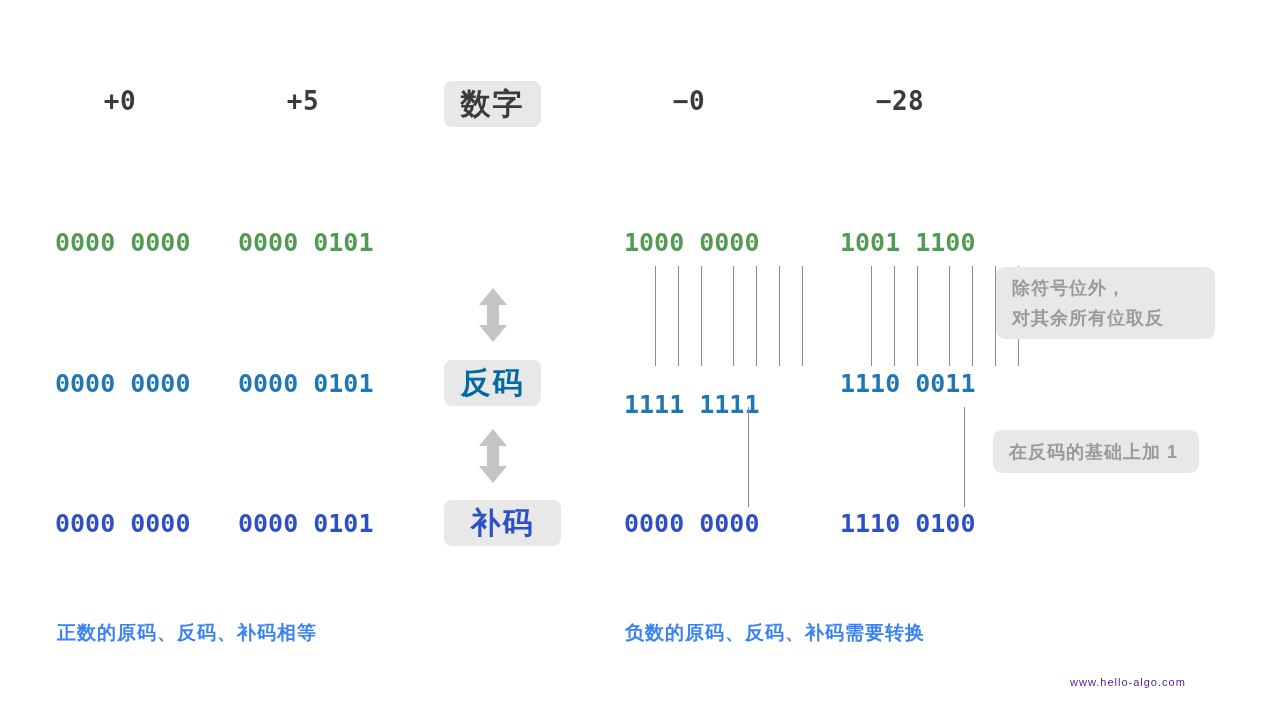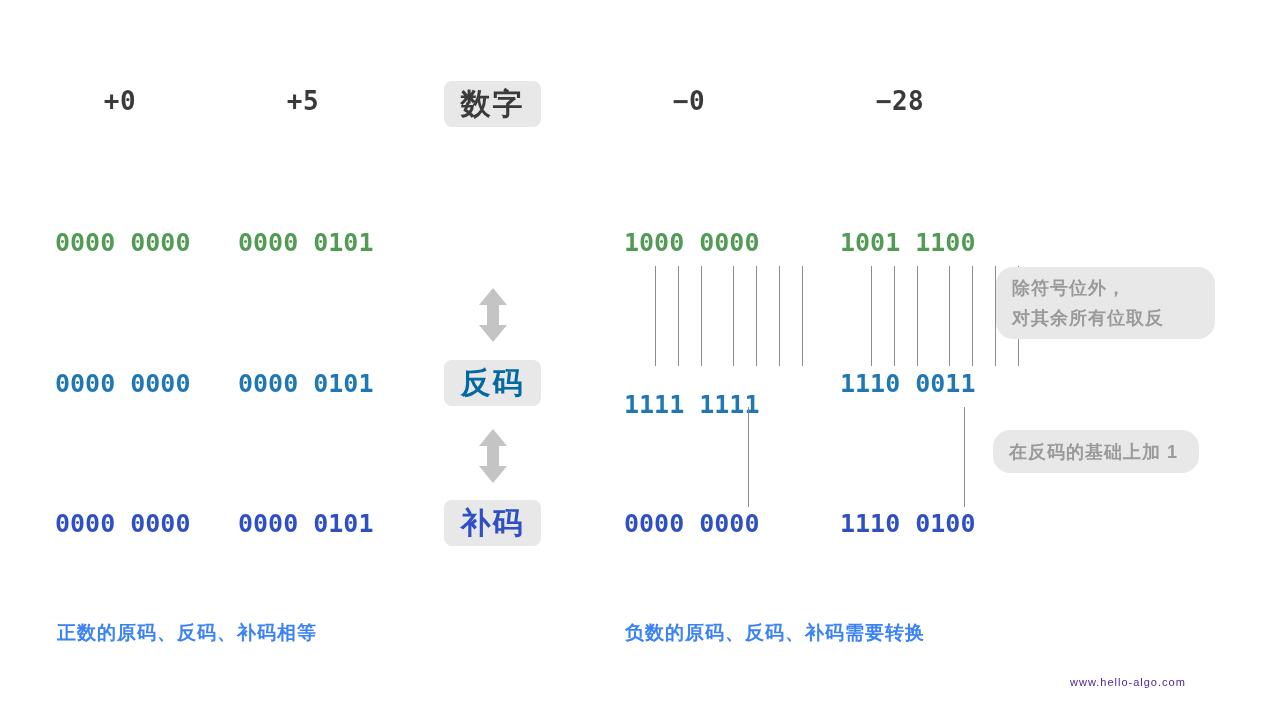--- a/index.html
+++ b/index.html
@@ -70,21 +70,21 @@
     width: 1px;
     background: #8c8c8c;
   }
 
   
   .dbl-arrow { position: absolute; }
 
   
   .callout {
     background: #e8e8e8;
-    border-radius: 17px;
+    border-radius: 9px;
     color: #9a9a9a;
     font-size: 18px;
     font-weight: bold;
     line-height: 30px;
     letter-spacing: 1px;
     display: flex;
     flex-direction: column;
     justify-content: center;
     box-sizing: border-box;
     padding: 10px 16px;
@@ -140,21 +140,21 @@
   <div class="abs chip chip-fan" style="left:444px; top:360px; width:97px; height:46px;">反码</div>
 
   <div class="abs bits bits-fan" style="left:624px; top:390px;">1111 1111</div>
 
   <div class="abs bits bits-fan" style="left:840px; top:369px;">1110 0011</div>
 
   <div class="abs bits bits-bu" style="left:55px; top:509px;">0000 0000</div>
 
   <div class="abs bits bits-bu" style="left:238px; top:509px;">0000 0101</div>
 
-  <div class="abs chip chip-bu" style="left:444px; top:500px; width:97px; height:46px;">补码</div>
+  <div class="abs chip chip-bu" style="left:444px; top:500px; width:117px; height:46px;">补码</div>
 
   <div class="abs bits bits-bu" style="left:624px; top:509px;">0000 0000</div>
 
   <div class="abs bits bits-bu" style="left:840px; top:509px;">1110 0100</div>
 
   <div class="vline" style="left:655px; top:266px; height:100px;"></div>
   <div class="vline" style="left:678px; top:266px; height:100px;"></div>
   <div class="vline" style="left:701px; top:266px; height:100px;"></div>
   <div class="vline" style="left:679px; top:266px; height:0px;"></div>
   <div class="vline" style="left:733px; top:266px; height:100px;"></div>

